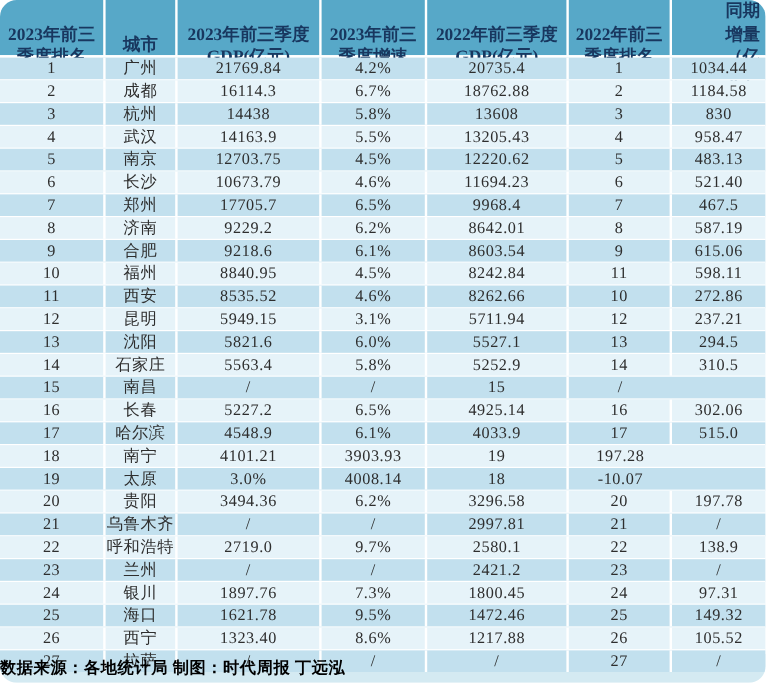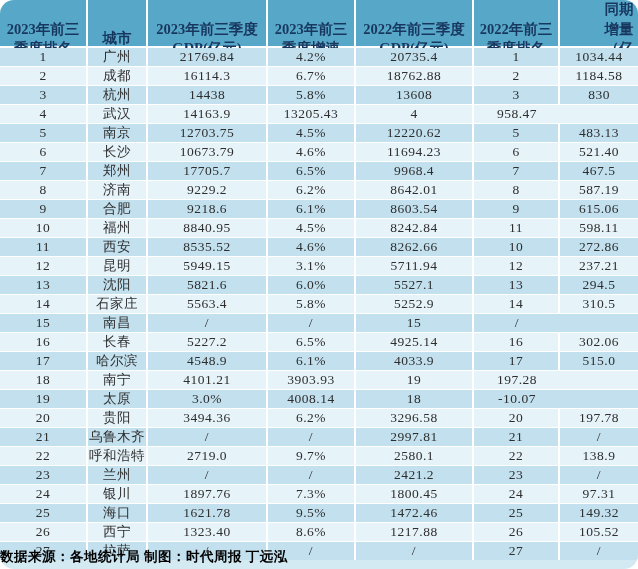--- a/index.html
+++ b/index.html
@@ -92,20 +92,21 @@
         <div class="cell">14438</div>
         <div class="cell">5.8%</div>
         <div class="cell">13608</div>
         <div class="cell">3</div>
         <div class="cell">830</div>
       </div>
       <div class="row even">
         <div class="cell">4</div>
         <div class="cell">武汉</div>
         <div class="cell">14163.9</div>
+        <div class="cell">5.5%</div>
         <div class="cell">13205.43</div>
         <div class="cell">4</div>
         <div class="cell">958.47</div>
       </div>
       <div class="row odd">
         <div class="cell">5</div>
         <div class="cell">南京</div>
         <div class="cell">12703.75</div>
         <div class="cell">4.5%</div>
         <div class="cell">12220.62</div>

